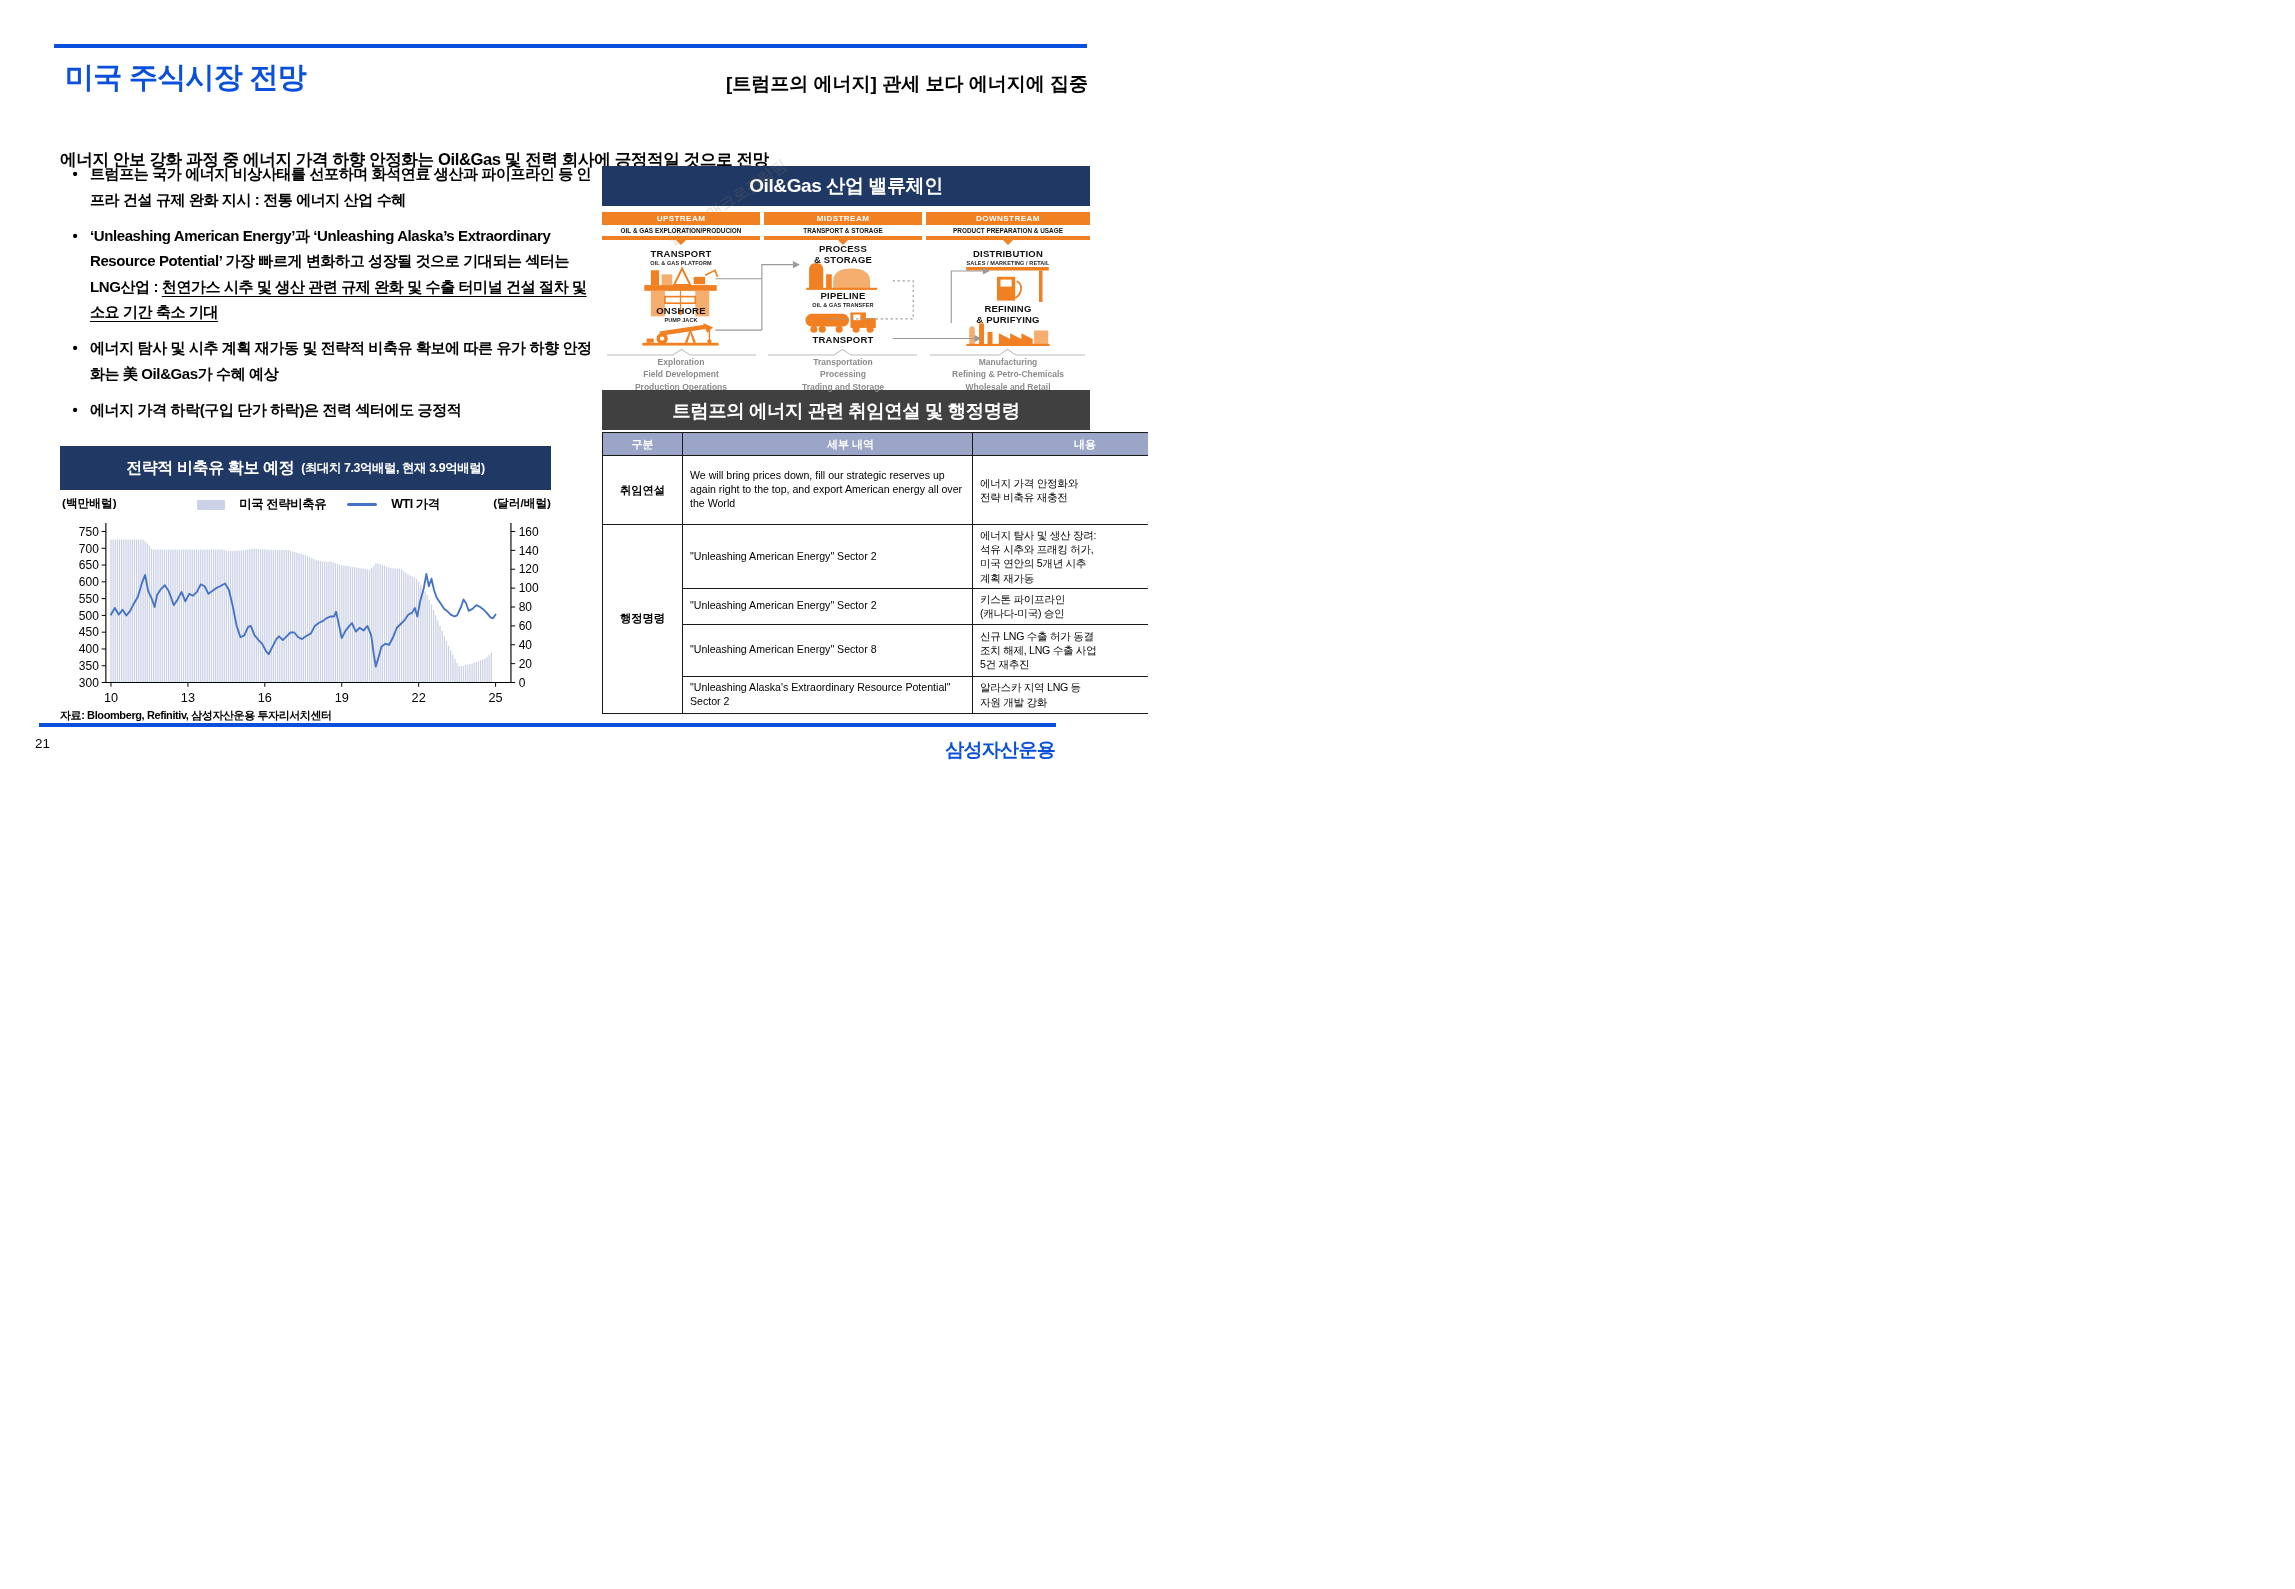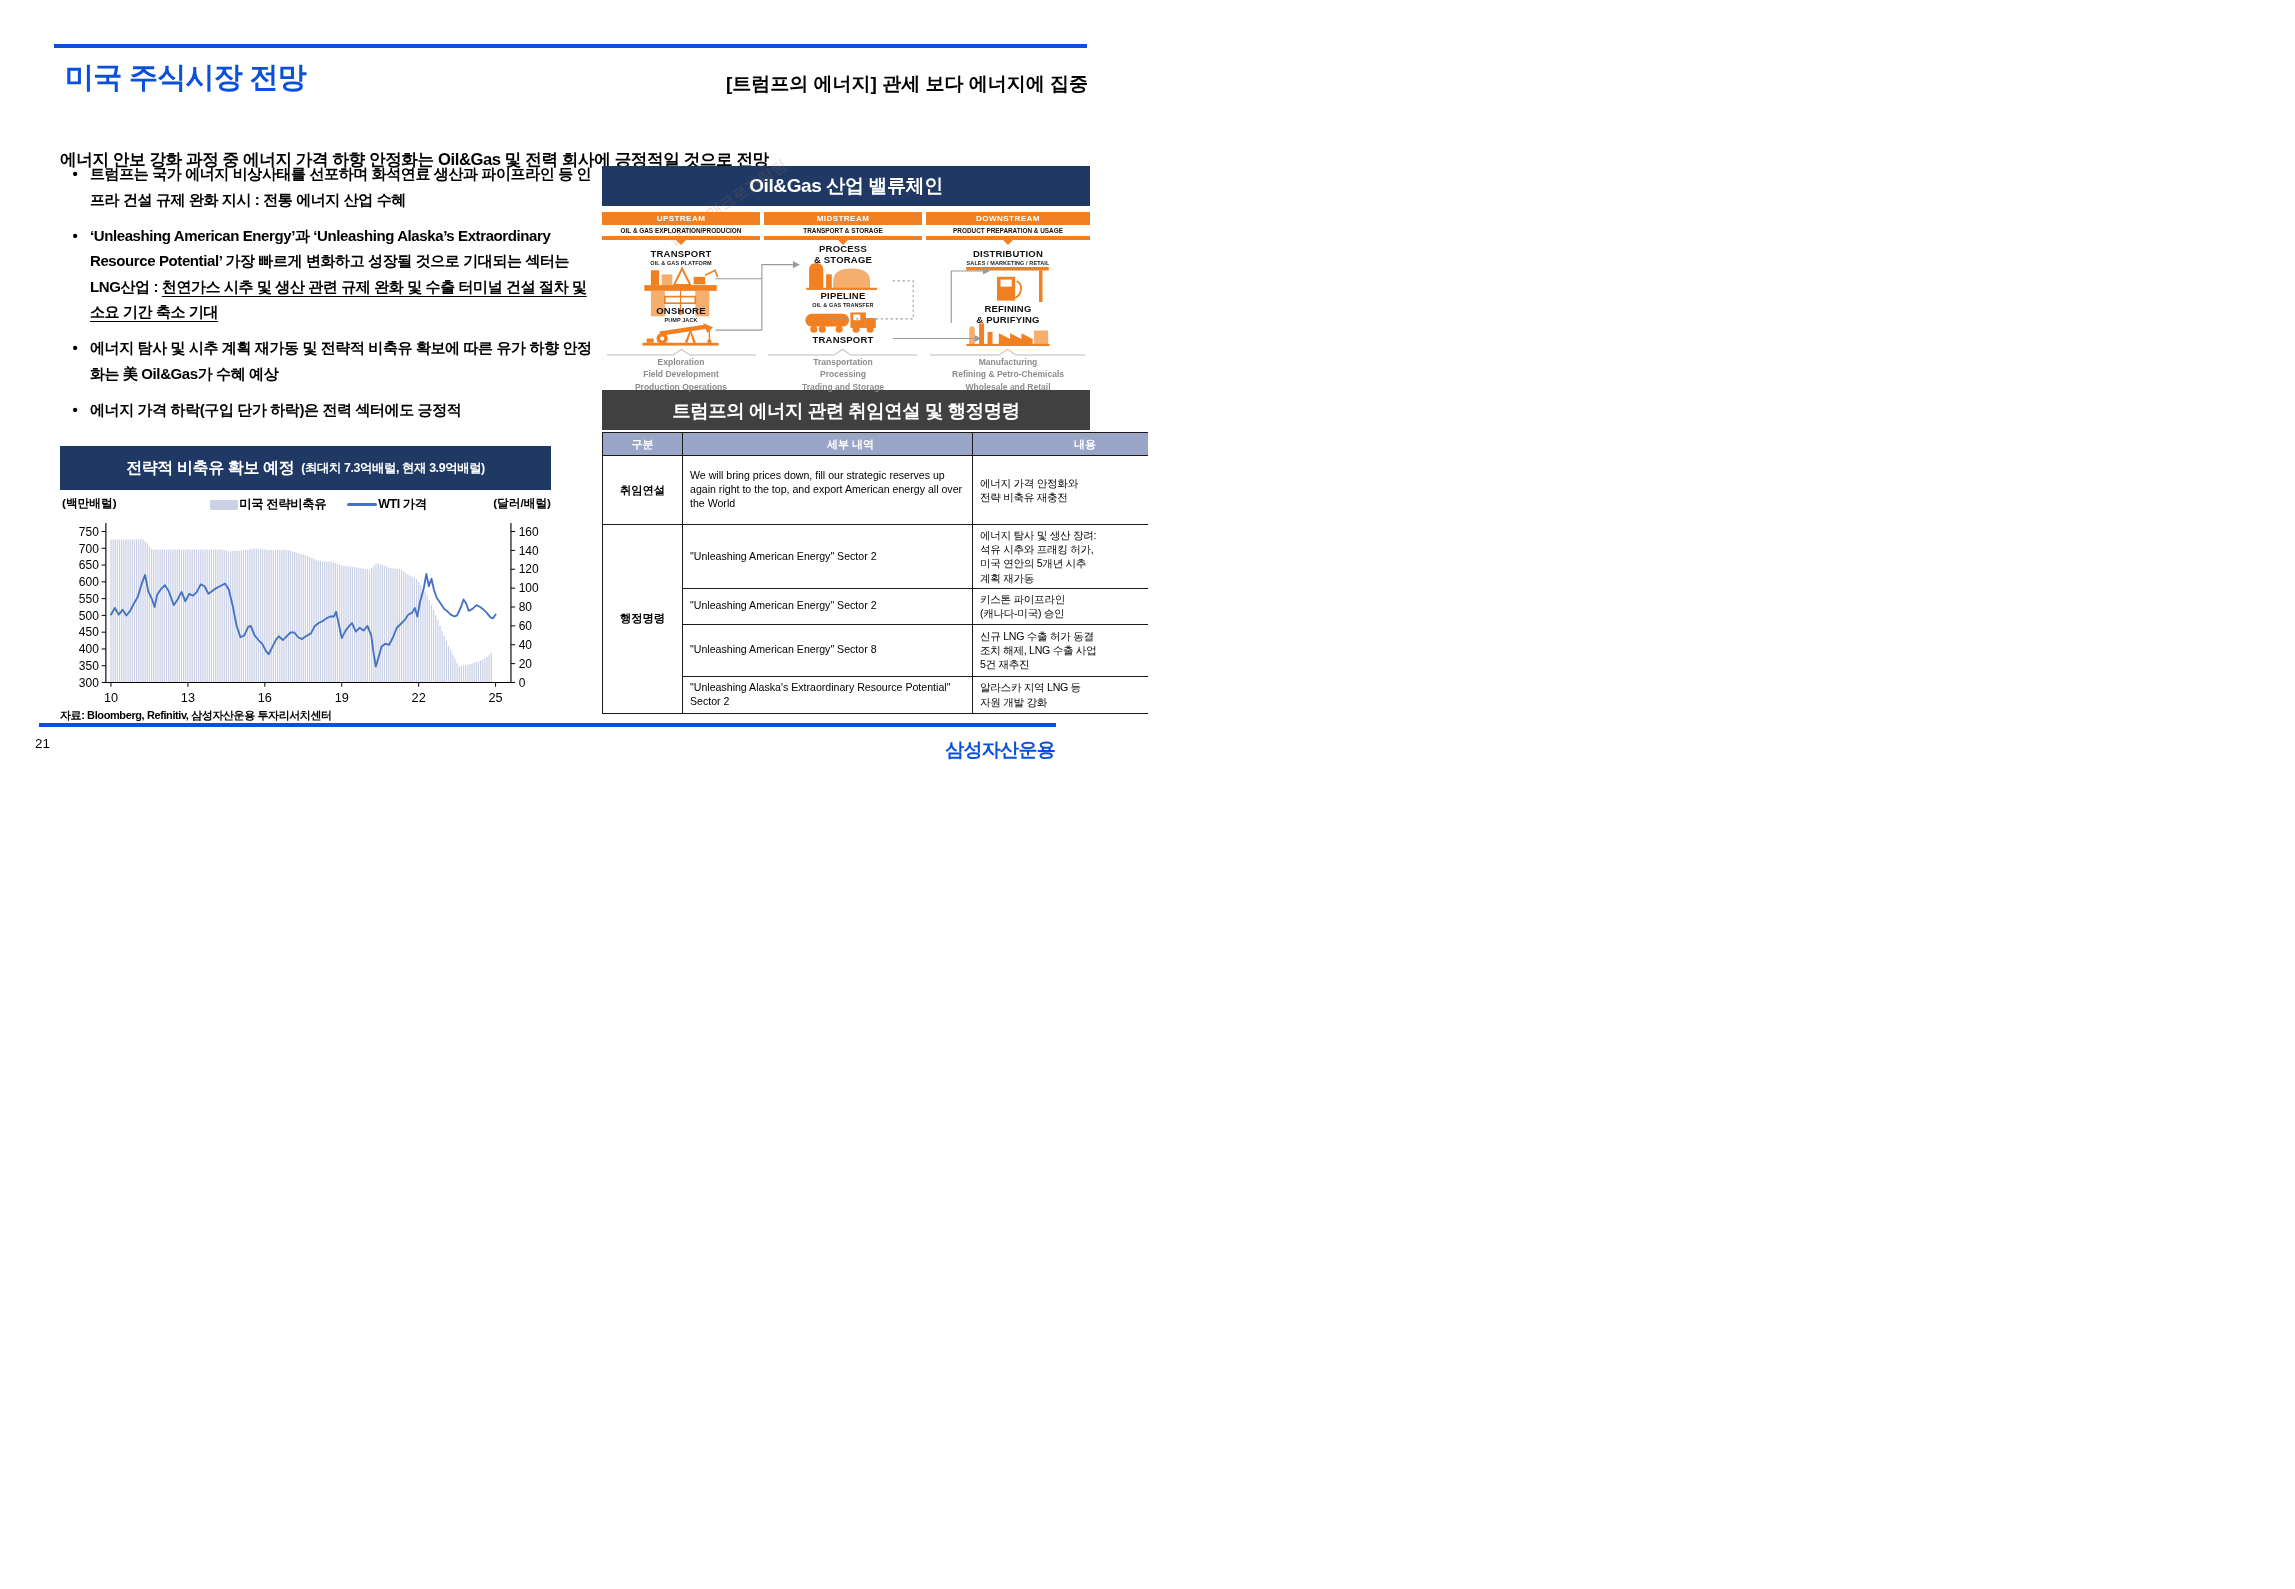--- a/index.html
+++ b/index.html
@@ -16,21 +16,21 @@
   .bullet{position:relative;padding-left:19px;margin-bottom:10.6px;font-size:15px;font-weight:600;color:#000;line-height:1.7;letter-spacing:-0.4px;}
   .bullet .dot{position:absolute;left:1.4px;top:0;}
   .bullet .u{text-decoration:underline;text-underline-offset:3.5px;}
   
   #chart-header{left:60px;top:446px;width:491px;height:44px;background:#1f3864;color:#fff;display:flex;align-items:center;justify-content:center;gap:7px;}
   #chart-header .main{font-size:16px;font-weight:700;letter-spacing:-0.4px;}
   #chart-header .note{font-size:12.4px;font-weight:600;letter-spacing:-0.4px;}
   #unit-left{left:62px;top:496px;font-size:11.7px;font-weight:600;color:#000;}
   #unit-right{left:452px;top:496px;width:99px;text-align:right;font-size:11.7px;font-weight:600;color:#000;}
   #legend{left:170px;top:496px;width:297px;display:flex;justify-content:center;gap:21px;align-items:center;}
-  .leg-item{display:flex;align-items:center;gap:1px;font-size:12.4px;font-weight:600;color:#000;letter-spacing:-0.4px;}
+  .leg-item{display:flex;align-items:center;gap:14px;font-size:12.4px;font-weight:600;color:#000;letter-spacing:-0.4px;}
   .leg-swatch-bar{width:28px;height:10px;border-radius:1.4px;}
   .leg-swatch-line{width:30px;height:3.5px;border-radius:2.1px;}
   #chart-svg{left:60px;top:513px;}
   #chart-source{left:60px;top:708px;font-size:11px;font-weight:700;color:#000;letter-spacing:-0.4px;}
   
   #footline{left:39px;top:723px;width:1017px;height:4.2px;background:#0b50dc;}
   #pagenum{left:35px;top:736px;font-size:13.4px;color:#000;}
   #logo{right:93px;top:737px;font-size:19px;font-weight:800;color:#0b50dc;letter-spacing:-0.7px;}
   
   #vc-header{left:602px;top:166px;width:488px;height:40px;background:#1f3864;color:#fff;display:flex;align-items:center;justify-content:center;font-size:19px;font-weight:700;letter-spacing:-0.4px;}

